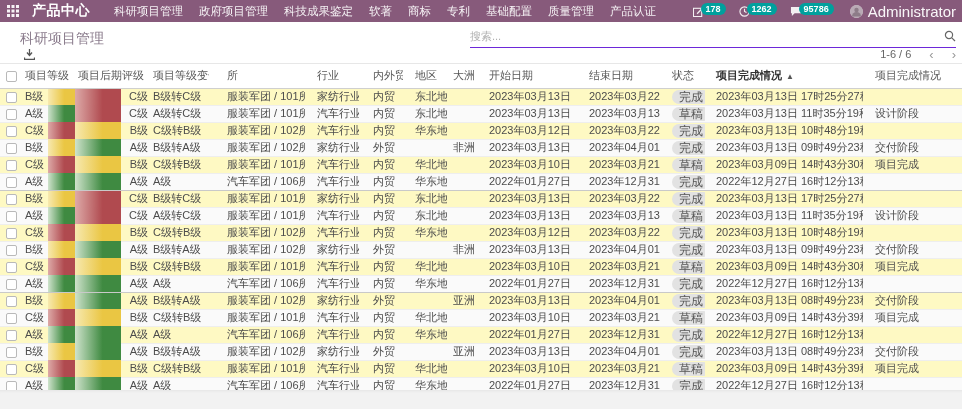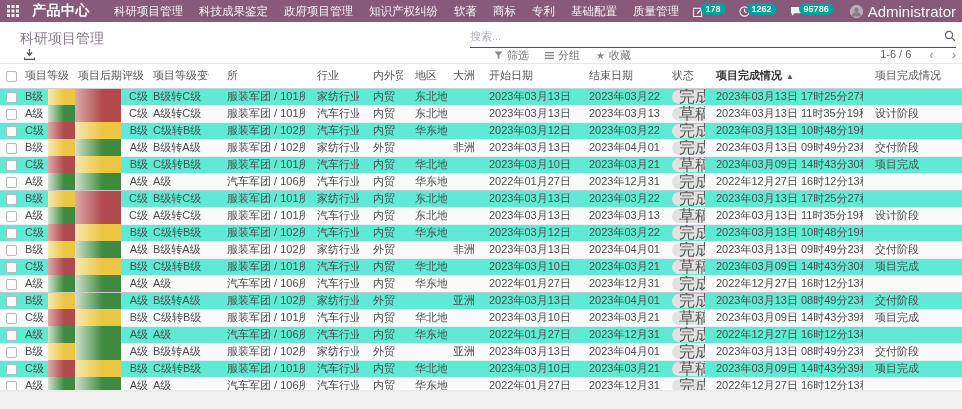--- a/index.html
+++ b/index.html
@@ -1,18 +1,18 @@
 <!DOCTYPE html>
 <html><head>
 <meta charset="utf-8">
 <style>
   * { box-sizing: border-box; margin: 0; padding: 0; }
   html,body { width: 962px; height: 409px; overflow: hidden; }
   body { font-family: "Liberation Sans", "DejaVu Sans", sans-serif; background: #fff; }
-  .page { position: relative; width: 962px; height: 409px; overflow: hidden; background:#5eead4; }
+  .page { position: relative; width: 962px; height: 409px; overflow: hidden; background:#fef9c3; }
 
   
   .topbar { height: 22px; background: #875A7B; display: flex; align-items: center; color: #fff; }
   .apps-btn { width: 26px; height: 22px; display: flex; align-items: center; justify-content: center; cursor: pointer; flex: 0 0 auto; }
   .brand { font-size: 14px; font-weight: bold; margin: 0 16px 0 6px; white-space: nowrap; letter-spacing: .5px; }
   .menus { display: flex; align-items: center; height: 22px; overflow: hidden; }
   .menu-item { font-size: 11.5px; color: rgba(255,255,255,.92); padding: 0 8px; white-space: nowrap; cursor: pointer; line-height: 22px; }
   .systray { margin-left: auto; display: flex; align-items: center; height: 22px; padding-right: 6px; }
   .tray-item { display: flex; align-items: center; margin-left: 13px; cursor: pointer; position: relative; }
   .pill { background: #00A09D; color: #fff; font-size: 9px; font-weight: bold; border-radius: 8px; padding: 1px 5px; margin-left: -3px; position: relative; top: -2px; line-height: 10px; }
@@ -49,21 +49,21 @@
   .c-ind { padding-left: 12px; }
   .c-trade { padding-left: 14px; }
   .c-region { padding-left: 12px; }
   .c-cont { padding-left: 6px; }
   .c-start { padding-left: 12px; }
   .c-end { padding-left: 14px; }
   .c-status { padding-left: 11px; }
   .c-created { padding-left: 11px; }
   .c-compl { padding-left: 12px; }
   .cb { width: 11px; height: 11px; border: 1px solid #b9b9b9; border-radius: 2px; background: #fff; display: inline-block; vertical-align: middle; cursor: pointer; }
-  .badge { display: inline-block; background: #e2e2e2; border-radius: 9px; padding: 1px 7px; font-size: 16px; line-height: 12px; color: #555; }
+  .badge { display: inline-block; background: #e2e2e2; border-radius: 9px; padding: 1px 7px; font-size: 12px; line-height: 12px; color: #555; }
   .caret { font-size: 8px; color: #555; margin-left: 4px; }
 
   .bottom-area { height: 19px; background: #f2f2f2; box-shadow: inset 0 3px 3px -2px rgba(0,0,0,.06); }
 
   svg { display: block; }
 </style>
 </head>
 <body>
 
 <div class="page">
@@ -80,23 +80,22 @@
             <rect x="9" y="4.5" width="3" height="3"></rect>
           <rect x="0" y="9" width="3" height="3"></rect>
             <rect x="4.5" y="9" width="3" height="3"></rect>
             <rect x="9" y="9" width="3" height="3"></rect>
         </g>
       </svg>
     </div>
     <span class="brand">产品中心</span>
     <nav class="menus">
         <span class="menu-item">科研项目管理</span>
+        <span class="menu-item">政府项目管理</span>
         <span class="menu-item">科技成果鉴定</span>
-        <span class="menu-item">政府项目管理</span>
-        <span class="menu-item">知识产权纠纷</span>
         <span class="menu-item">软著</span>
         <span class="menu-item">商标</span>
         <span class="menu-item">专利</span>
         <span class="menu-item">基础配置</span>
         <span class="menu-item">质量管理</span>
         <span class="menu-item">产品认证</span>
       </nav>
 
     <div class="systray">
       <span class="tray-item">
@@ -143,40 +142,20 @@
       </svg>
     </div>
 
     <span class="export-btn">
       <svg width="11" height="11" viewBox="0 0 11 11">
         <path d="M5.5 0 V6 M3 3.5 L5.5 6.5 L8 3.5" fill="none" stroke="#555" stroke-width="1.3"></path>
         <path d="M0.5 8.5 V10.5 H10.5 V8.5" fill="none" stroke="#555" stroke-width="1.3"></path>
       </svg>
     </span>
 
-    <div class="filters">
-      <span class="fbtn">
-        <svg width="9" height="9" viewBox="0 0 10 10">
-          <path d="M0.5 0.5 H9.5 L6 4.5 V9 L4 8 V4.5 Z" fill="#888"></path>
-        </svg>
-        <span>筛选</span>
-      </span>
-      <span class="fbtn">
-        <svg width="9" height="9" viewBox="0 0 10 10">
-          <rect x="0" y="1" width="10" height="1.6" fill="#888"></rect>
-          <rect x="0" y="4.2" width="10" height="1.6" fill="#888"></rect>
-          <rect x="0" y="7.4" width="10" height="1.6" fill="#888"></rect>
-        </svg>
-        <span>分组</span>
-      </span>
-      <span class="fbtn">
-        <span style="color:#888;font-size:10px;">★</span>
-        <span>收藏</span>
-      </span>
-    </div>
 
     <div class="pager">
       <span>1-6 / 6</span>
       <span class="chev">‹</span>
       <span class="chev">›</span>
     </div>
   </div>
 
   <div class="list-wrap">
     <table>

